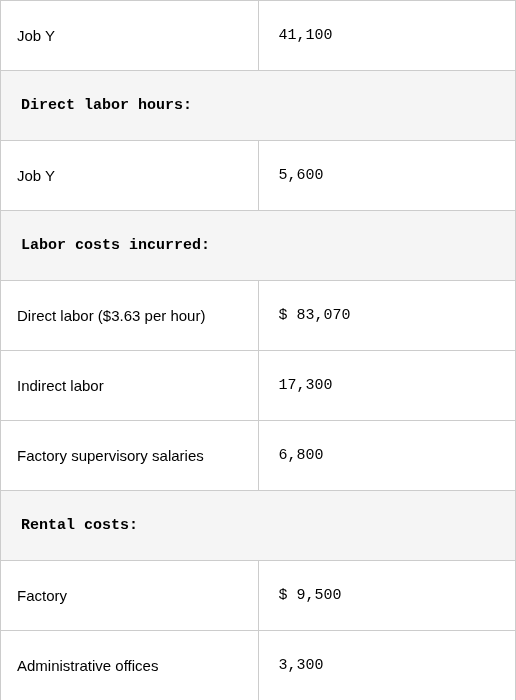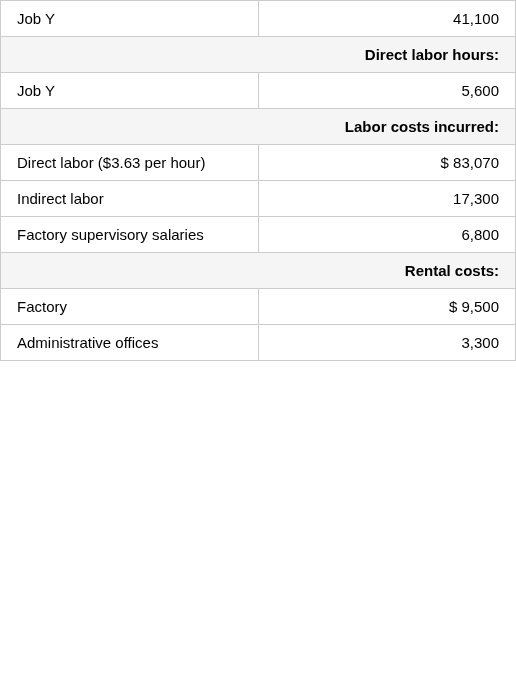--- a/index.html
+++ b/index.html
@@ -20,35 +20,36 @@
       border-collapse: collapse;
     }
 
     table {
       width: 100%;
       border-collapse: collapse;
     }
 
     td {
       border: 1px solid #ccc;
-      padding: 7px 16px;
+      padding: 24px 16px;
       vertical-align: middle;
       line-height: 1.4;
     }
 
     td:first-child {
       width: 50%;
       background: #fff;
     }
 
     td:last-child {
       width: 50%;
       background: #fff;
-      text-align: right;
+      text-align: left;
       padding-left: 20px;
+      font-family: Liberation Mono, monospace;
     }
 
     tr.section-header td {
       background: #f5f5f5;
       font-weight: bold;
     }
 
     tr.section-header td:last-child {
       background: #f5f5f5;
     }

